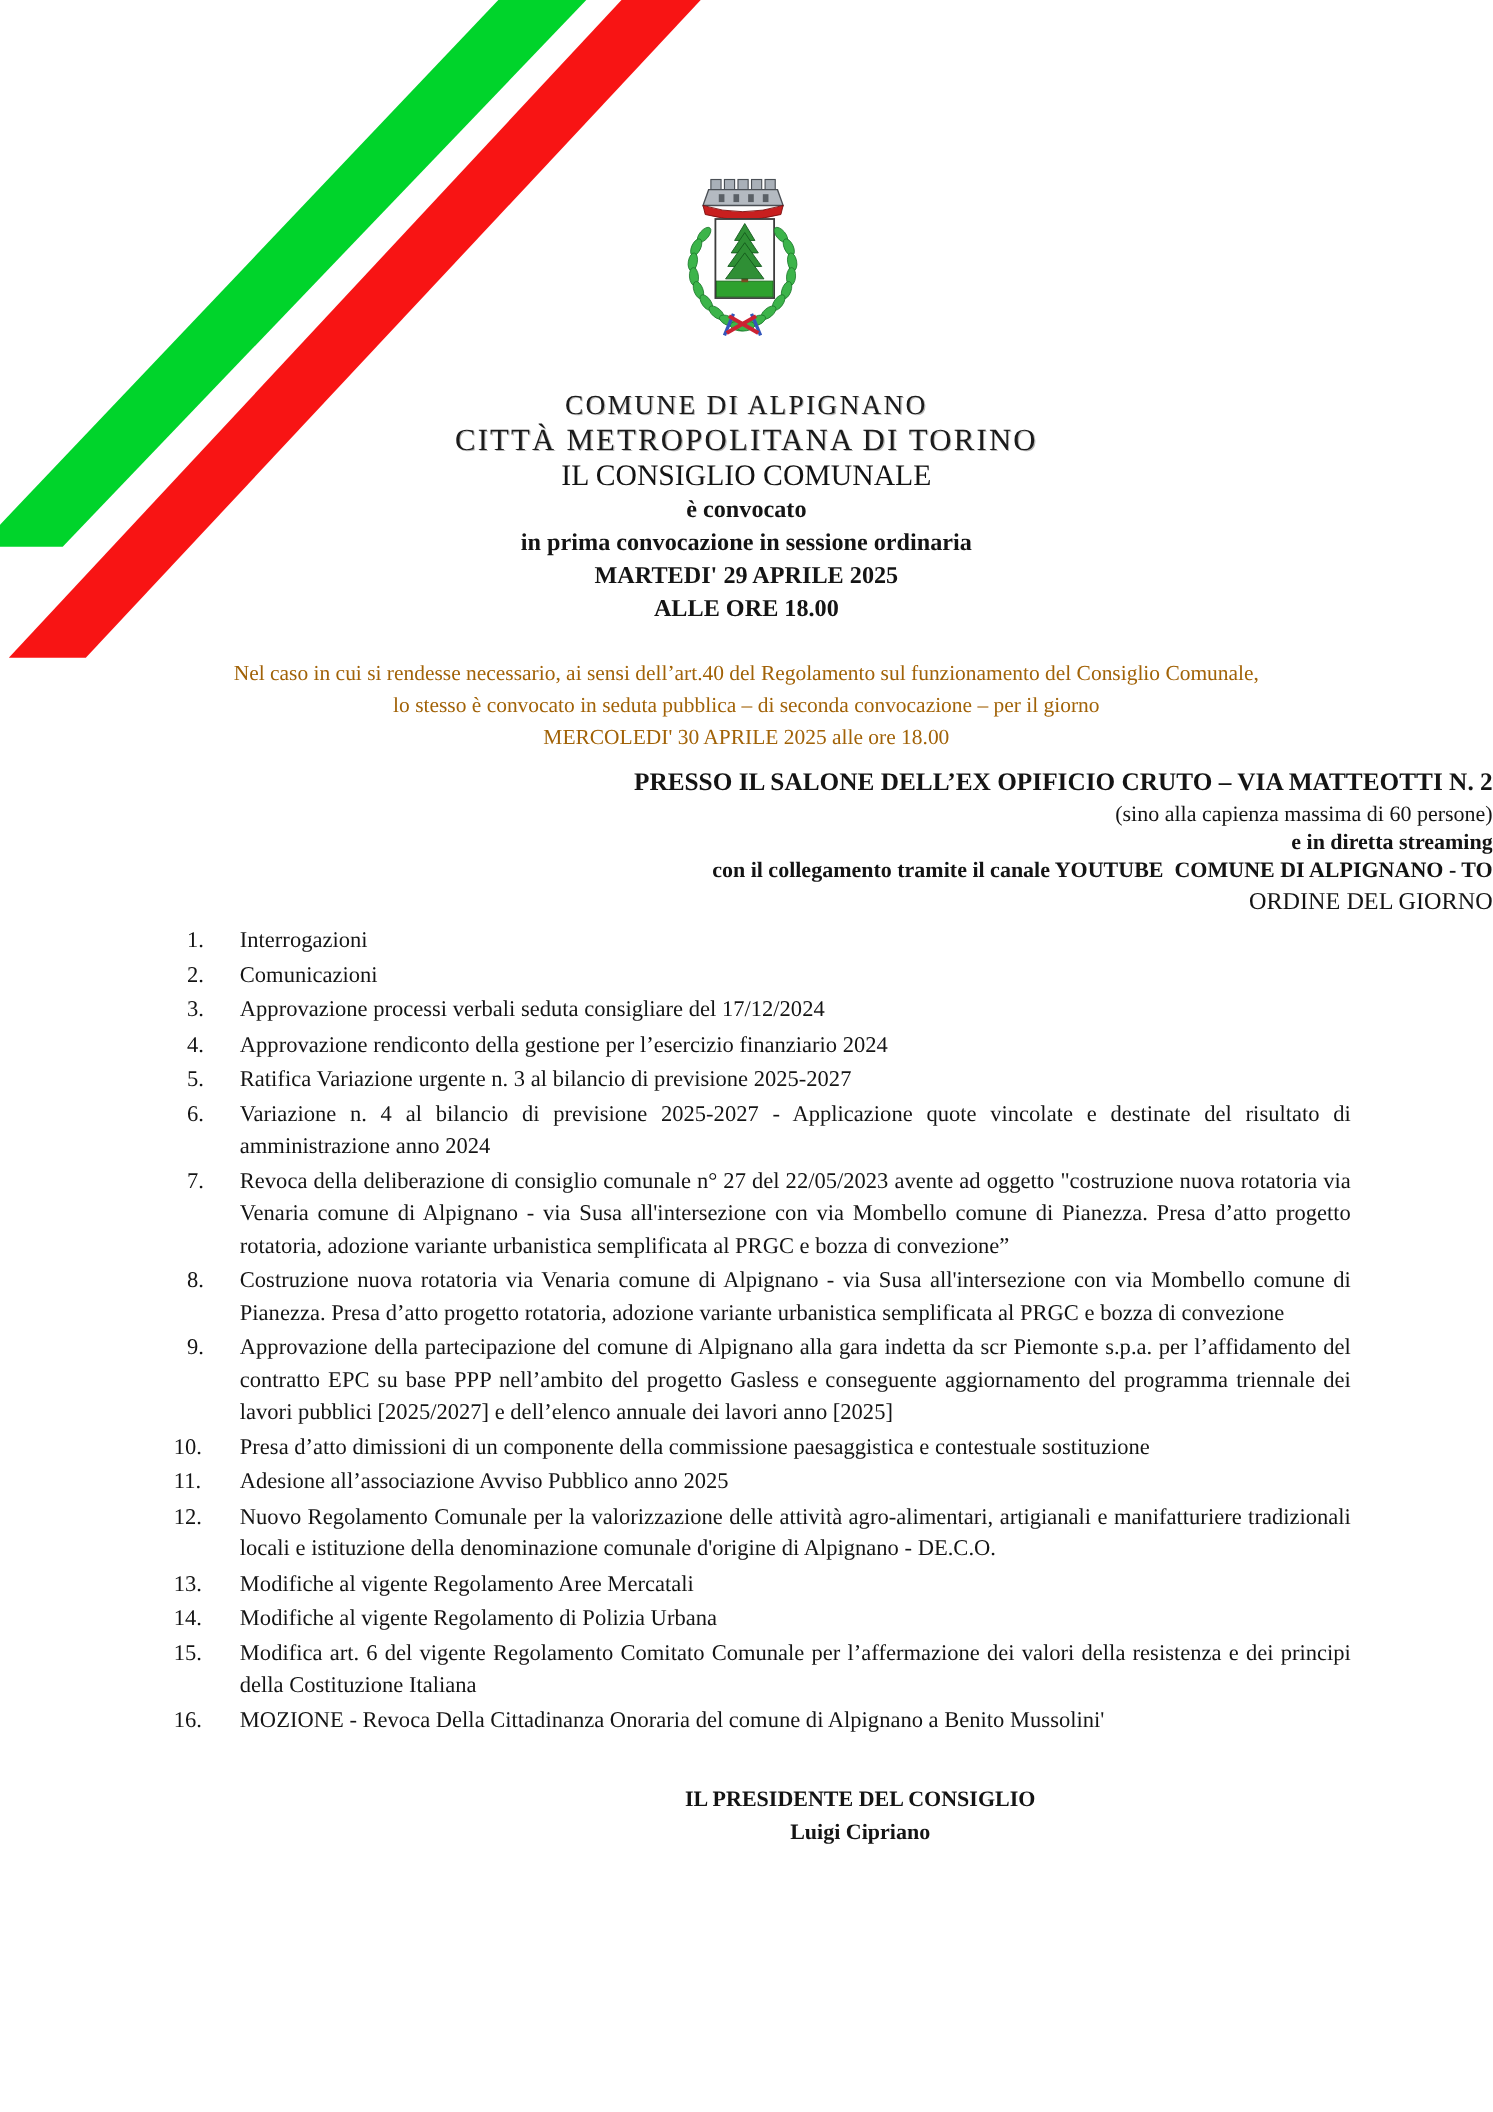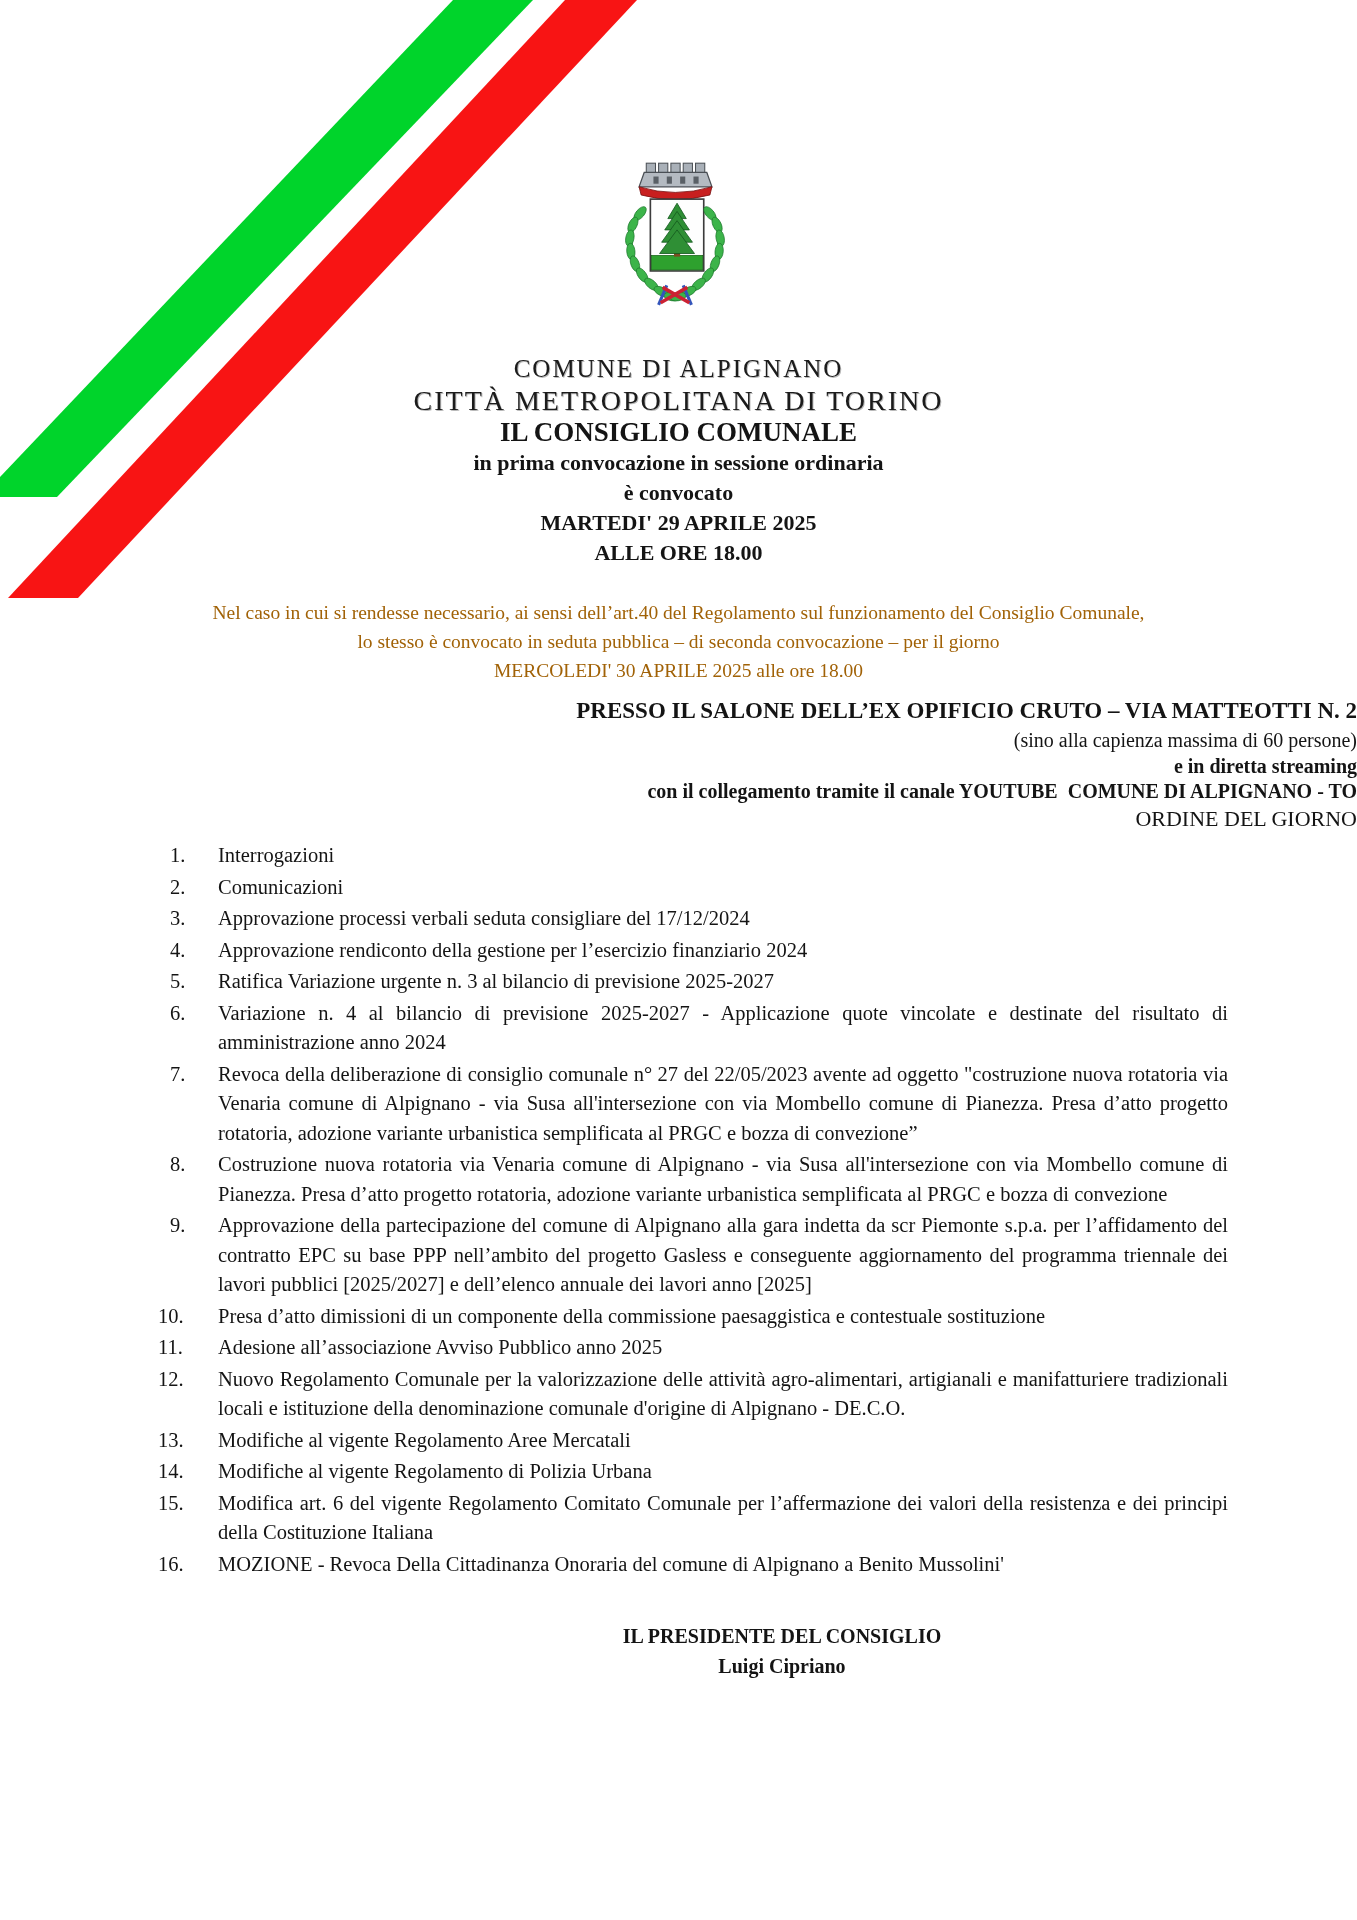--- a/index.html
+++ b/index.html
@@ -13,21 +13,21 @@
     color:#141414;
   }
   
   .flag{position:absolute;top:0;left:0;pointer-events:none;}
   
   .crest{position:absolute;left:605px;top:156px;width:140px;height:156px;}
   
   .header-block{padding-top:352px;text-align:center;}
   .h-commune{font-size:25px;line-height:33px;letter-spacing:2px;color:#1b1b1b;text-shadow:1px 1px 0 rgba(0,0,0,0.28);}
   .h-city{font-size:28px;line-height:32px;letter-spacing:2px;color:#1b1b1b;text-shadow:1px 1px 0 rgba(0,0,0,0.28);}
-  .h-council{font-size:27px;line-height:31px;font-weight:bold;}
+  .h-council{font-size:27px;line-height:31px;font-weight:normal;}
   .h-sub{font-size:22px;line-height:30px;font-weight:bold;}
   
   .notice{margin:30px auto 0 auto;max-width:1150px;text-align:center;font-size:19.5px;line-height:29px;color:#a16207;}
   
   .venue{margin-top:10px;text-align:right;}
   .v-location{font-size:23px;line-height:32px;font-weight:bold;}
   .v-capacity{font-size:20px;line-height:27px;}
   .v-streaming{font-size:20px;line-height:25px;font-weight:bold;}
   .v-youtube{font-size:20px;line-height:25px;font-weight:bold;white-space:pre-wrap;}
   .v-agenda-title{font-size:22px;line-height:29px;font-weight:normal;}
@@ -109,22 +109,22 @@
       <path d="M76,126 L84,145" stroke="#3355bb" stroke-width="3" fill="none"></path>
       <path d="M56,128 L82,143" stroke="#cc2233" stroke-width="3.5" fill="none"></path>
       <path d="M80,128 L54,143" stroke="#cc2233" stroke-width="3.5" fill="none"></path>
     </g>
   </svg>
 
   <div class="header-block">
     <div class="h-commune">COMUNE DI ALPIGNANO</div>
     <div class="h-city">CITTÀ METROPOLITANA DI TORINO</div>
     <div class="h-council">IL CONSIGLIO COMUNALE</div>
+    <div class="h-sub">è convocato</div>
     <div class="h-sub">in prima convocazione in sessione ordinaria</div>
-    <div class="h-sub">è convocato</div>
     <div class="h-sub">MARTEDI' 29 APRILE 2025</div>
     <div class="h-sub">ALLE ORE 18.00</div>
   </div>
 
   <div class="notice">
     <div>Nel caso in cui si rendesse necessario, ai sensi dell’art.40 del Regolamento sul funzionamento del Consiglio Comunale,</div>
     <div>lo stesso è convocato in seduta pubblica – di seconda convocazione – per il giorno</div>
     <div>MERCOLEDI' 30 APRILE 2025 alle ore 18.00</div>
   </div>
 

